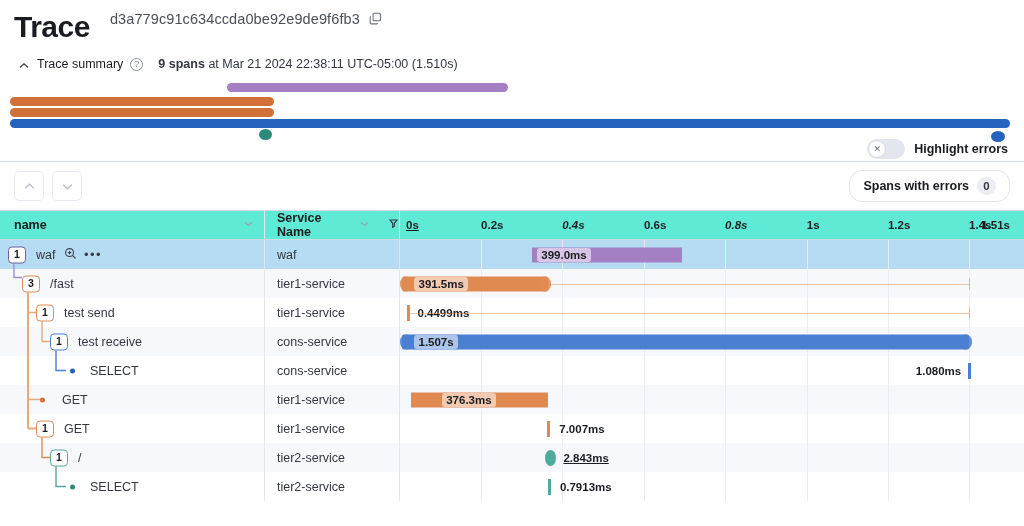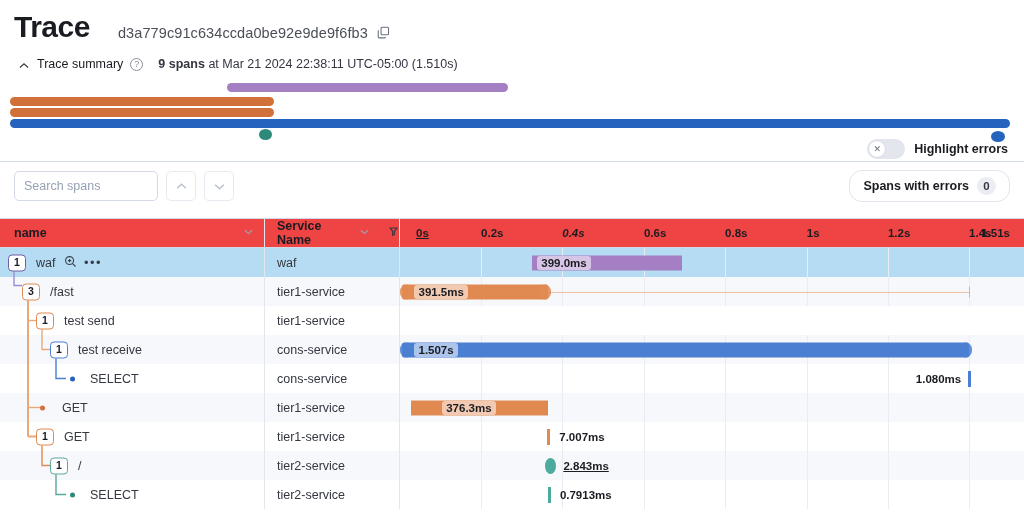--- a/index.html
+++ b/index.html
@@ -8,21 +8,21 @@
     width:1024px; height:526px;
     background:#ffffff;
     font-family:"Liberation Sans", sans-serif;
     color:#343741;
     overflow:hidden;
     position:relative;
   }
 
   
   .header { padding:10px 14px 0 14px; }
-  .title-row { display:flex; align-items:flex-end; gap:28px; }
+  .title-row { display:flex; align-items:flex-start; gap:20px; }
   .trace-title {
     font-size:30px; font-weight:700; letter-spacing:-0.5px; color:#1a1c21;
     line-height:1.1;
   }
   .trace-id { font-size:14.5px; color:#4a4f57; letter-spacing:0.1px; }
   .copy-icon { margin-left:5px; display:inline-block; color:#69707d; vertical-align:-1px; }
 
   .summary-row { display:flex; align-items:center; gap:7px; margin-top:14px; padding-left:4px; }
   .chevron-up { width:12px; height:12px; display:inline-block; color:#3b3f46; }
   .summary-label { font-size:12.5px; color:#1a1c21; }
@@ -76,22 +76,21 @@
     display:flex; align-items:center; justify-content:center;
     font-size:11.5px; font-weight:700; color:#343741; padding:0 5px;
   }
   .fields-glyph { display:inline-block; width:12px; height:11px; }
 
   
   .table { position:relative; }
   .col-head {
     display:flex; align-items:center; height:30px;
     border-top:1px solid #d3dae6; border-bottom:1px solid #d3dae6;
-    background:#ef4444;
-    margin-top:8px;
+    background:#5eead4;
   }
   .ch-name {
     width:265px; display:flex; align-items:center; padding-left:14px;
     font-size:12.5px; font-weight:700; color:#1a1c21;
     border-right:1px solid #e3e6ed; height:100%;
   }
   .ch-name .sortchev { margin-left:auto; margin-right:10px; color:#98a2b3; }
   .ch-svc {
     width:135px; display:flex; align-items:center; gap:18px; padding-left:12px;
     font-size:12.5px; font-weight:700; color:#1a1c21;
@@ -197,23 +196,20 @@
 <div class="highlight-row">
   <span class="switch">
     <span class="knob">✕</span>
   </span>
   <span class="highlight-label">Highlight errors</span>
 </div>
 
 <div class="hr"></div>
 
 <div class="toolbar">
-  <div class="search-box">
-    <span>Search spans</span>
-  </div>
   <div class="nav-btn">
     <svg width="13" height="13" viewBox="0 0 12 12" fill="none" stroke="currentColor" stroke-width="1.3">
       <path d="M2 7.6 L6 3.9 L10 7.6"></path>
     </svg>
   </div>
   <div class="nav-btn">
     <svg width="13" height="13" viewBox="0 0 12 12" fill="none" stroke="currentColor" stroke-width="1.3">
       <path d="M2 4.4 L6 8.1 L10 4.4"></path>
     </svg>
   </div>
@@ -241,25 +237,25 @@
             <path d="M2 4.6 L6 8.2 L10 4.6"></path>
           </svg>
       </span>
       <span class="sortchev">
         <svg width="11" height="11" viewBox="0 0 12 12" fill="none" stroke="#343741" stroke-width="1.2">
           <path d="M2.2 2.2 h7.6 l-2.9 3.6 v3.4 l-1.8 1 v-4.4z"></path>
         </svg>
       </span>
     </div>
     <div class="axis" id="axis-head">
-        <span class="tick-label" style="left: 16px; text-decoration: underline;">0s</span>
+        <span class="tick-label" style="left: 6px; text-decoration: underline;">0s</span>
         <span class="tick-label" style="left: 13%;">0.2s</span>
         <span class="tick-label" style="left: 26%; font-style: italic;">0.4s</span>
         <span class="tick-label" style="left: 39.1%;">0.6s</span>
-        <span class="tick-label" style="left: 52.1%;">0.8s</span>
+        <span class="tick-label" style="left: 52.1%; font-style: italic;">0.8s</span>
         <span class="tick-label" style="left: 65.2%;">1s</span>
         <span class="tick-label" style="left: 78.2%;">1.2s</span>
         <span class="tick-label" style="left: 91.2%;">1.4s</span>
         <span class="tick-label" style="left: auto; right: 14px;">1.51s</span>
       </div>
   </div>
   <div id="rows">
       <div class="row sel">
         <div class="c-name">
           <span class="badge" style="left: 8px; border-color: rgb(107, 95, 168);">1</span>
@@ -312,20 +308,33 @@
           <div class="wf-endtick" style="left: 91.2%; background: rgb(224, 138, 82); opacity: 0.6;"></div>
         </div>
       </div>
       <div class="row">
         <div class="c-name">
           <span class="badge" style="left: 36px; border-color: rgb(224, 138, 82);">1</span>
           <span class="span-label" style="left: 64px;">test send</span>
         </div>
         <div class="c-svc">
           <span>tier1-service</span>
+        </div>
+        <div class="c-wf">
+          <div class="gridline" style="left: 13%;"></div>
+          <div class="gridline" style="left: 26%;"></div>
+          <div class="gridline" style="left: 39.1%;"></div>
+          <div class="gridline" style="left: 52.1%;"></div>
+          <div class="gridline" style="left: 65.2%;"></div>
+          <div class="gridline" style="left: 78.2%;"></div>
+          <div class="gridline" style="left: 91.2%;"></div>
+          <div class="wf-tickbar" style="left: 1.2%; background: rgb(224, 138, 82);"></div>
+          <div class="wf-dur" style="left: calc(1.2% + 10px);">0.4499ms</div>
+          <div class="wf-line" style="left: 1.2%; width: 90%; background: rgb(224, 138, 82); opacity: 0.5;"></div>
+          <div class="wf-endtick" style="left: 91.2%; background: rgb(224, 138, 82); opacity: 0.6;"></div>
         </div>
       </div>
       <div class="row alt">
         <div class="c-name">
           <span class="badge" style="left: 50px; border-color: rgb(75, 127, 209);">1</span>
           <span class="span-label" style="left: 78px;">test receive</span>
         </div>
         <div class="c-svc">
           <span>cons-service</span>
         </div>

